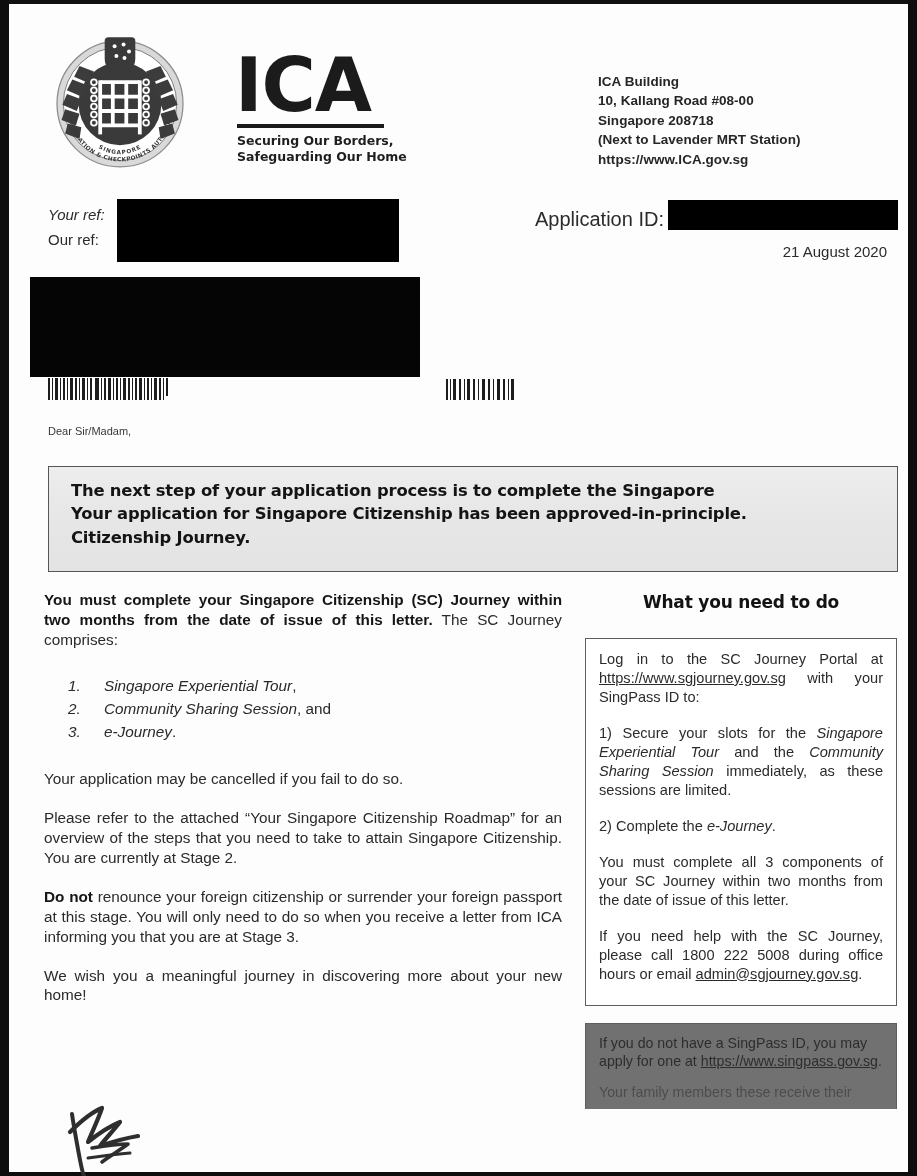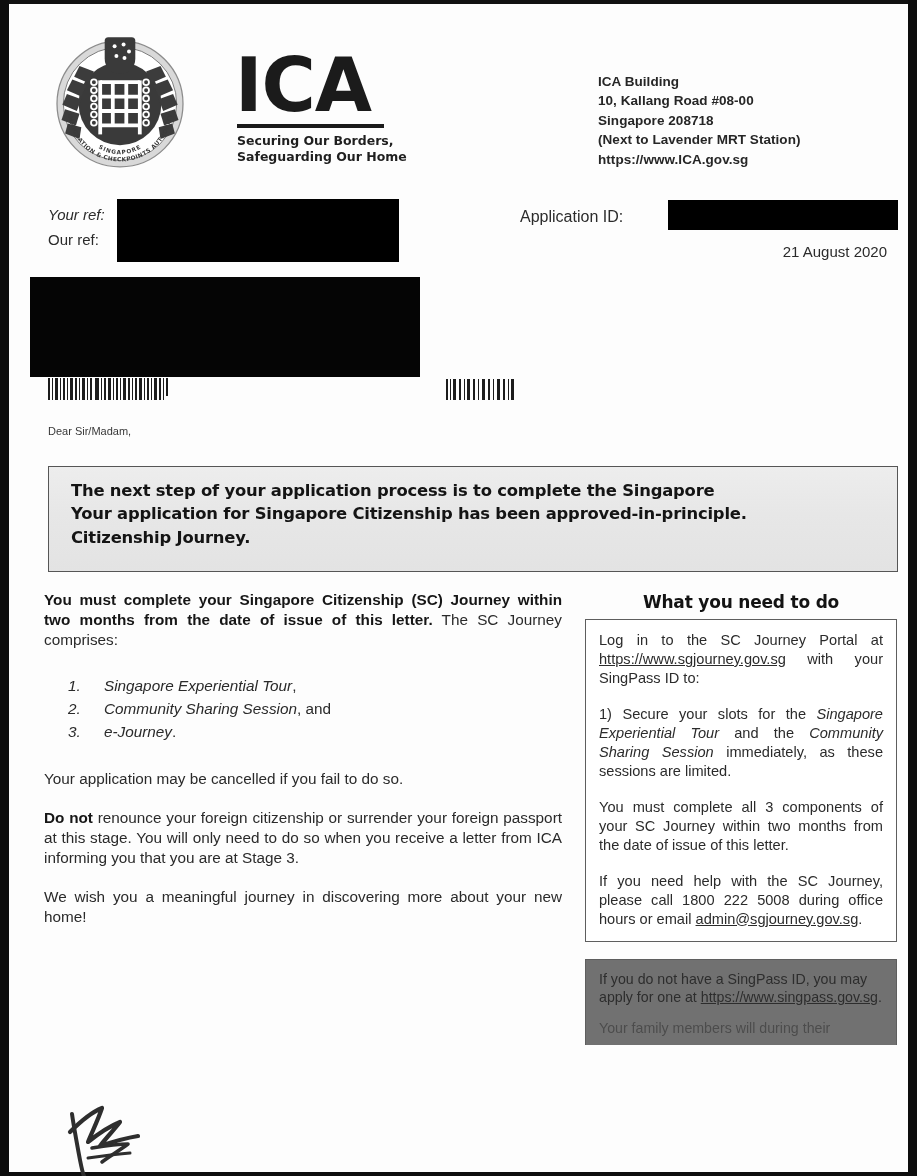--- a/index.html
+++ b/index.html
@@ -109,22 +109,22 @@
     color: #2b2b2b;
   }
   .redact {
     position: absolute;
     background: #000000;
   }
   .redact-soft { background: #050505; }
 
   .appid-label {
     position: absolute;
-    left: 520px; top: 208px;
-    font-size: 16px;
+    left: 535px; top: 208px;
+    font-size: 20px;
     color: #2b2b2b;
   }
   .date-line {
     position: absolute;
     right: 30px; top: 243px;
     font-size: 15px;
     color: #2b2b2b;
     text-align: right;
   }
 
@@ -197,27 +197,27 @@
     position: absolute;
     left: 585px; top: 592px;
     width: 312px;
   }
   #right-title {
     text-align: center;
     font-family: "DejaVu Sans", sans-serif;
     font-weight: bold;
     font-size: 17px;
     color: #131313;
-    margin: 0 0 7px 0;
+    margin: 0 0 26px 0;
     letter-spacing: -0.2px;
   }
   .side-box {
     border: 1.3px solid #5d5e60;
     background: #ffffff;
-    padding: 11px 13px 12px 13px;
+    padding: 11px 13px 21px 13px;
   }
   .side-box p {
     margin: 0 0 17px 0;
     font-size: 14.6px;
     line-height: 1.30;
     color: #2b2b2b;
     text-align: justify;
   }
   .side-box p:last-child { margin-bottom: 0; }
   .side-box i { font-style: italic; }
@@ -435,45 +435,47 @@
       <li>
         <span class="num">2.</span><i>Community Sharing Session</i><span>, and</span>
       </li>
       <li>
         <span class="num">3.</span><i>e-Journey</i><span>.</span>
       </li>
     </ol>
 
     <p style="text-align:left;">Your application may be cancelled if you fail to do so.</p>
 
+    <p>Please refer to the attached “Your Singapore Citizenship Roadmap” for an overview of the steps that you need to take to attain Singapore Citizenship. You are currently at Stage 2.</p>
 
     <p><b>Do not</b><span> renounce your foreign citizenship or surrender your foreign passport at this stage. You will only need to do so when you receive a letter from ICA informing you that you are at Stage 3.</span></p>
 
     <p>We wish you a meaningful journey in discovering more about your new home!</p>
   </div>
 
   <div id="right-col">
 
     <div id="right-title">What you need to do</div>
 
     <div class="side-box">
 
       <p><span>Log in to the SC Journey Portal at </span><span class="u">https://www.sgjourney.gov.sg</span><span> with your SingPass ID to:</span></p>
 
       <p><span>1) Secure your slots for the </span><i>Singapore Experiential Tour</i><span> and the </span><i>Community Sharing Session</i><span> immediately, as these sessions are limited.</span></p>
 
+      <p style="text-align:left;"><span>2) Complete the </span><i>e-Journey</i><span>.</span></p>
 
       <p>You must complete all 3 components of your SC Journey within two months from the date of issue of this letter.</p>
 
       <p><span>If you need help with the SC Journey, please call 1800 222 5008 during office hours or email </span><span class="u">admin@sgjourney.gov.sg</span><span>.</span></p>
     </div>
 
     <div id="singpass-box">
       <p><span>If you do not have a SingPass ID, you may apply for one at </span><span class="u">https://www.singpass.gov.sg</span><span>.</span></p>
-      <p class="clipped">Your family members will during their</p>
+      <p class="clipped">Your family members these receive their</p>
     </div>
   </div>
 
   <svg id="signature" viewBox="0 0 120 78">
     <g fill="none" stroke="#2e2e2e" stroke-linecap="round" stroke-linejoin="round">
       <path d="M14,16 C16,30 19,46 22,62 C24,72 25,76 26,78" stroke-width="4"></path>
       <path d="M12,34 C22,24 34,14 44,10 C40,22 34,34 30,44 C40,36 52,28 62,24
                C56,32 48,40 42,48 C54,44 68,40 80,38" stroke-width="4.2"></path>
       <path d="M34,50 C46,48 58,46 70,46 C62,52 52,58 44,64" stroke-width="3.6"></path>
       <path d="M30,60 C44,58 58,56 72,55" stroke-width="3"></path>

